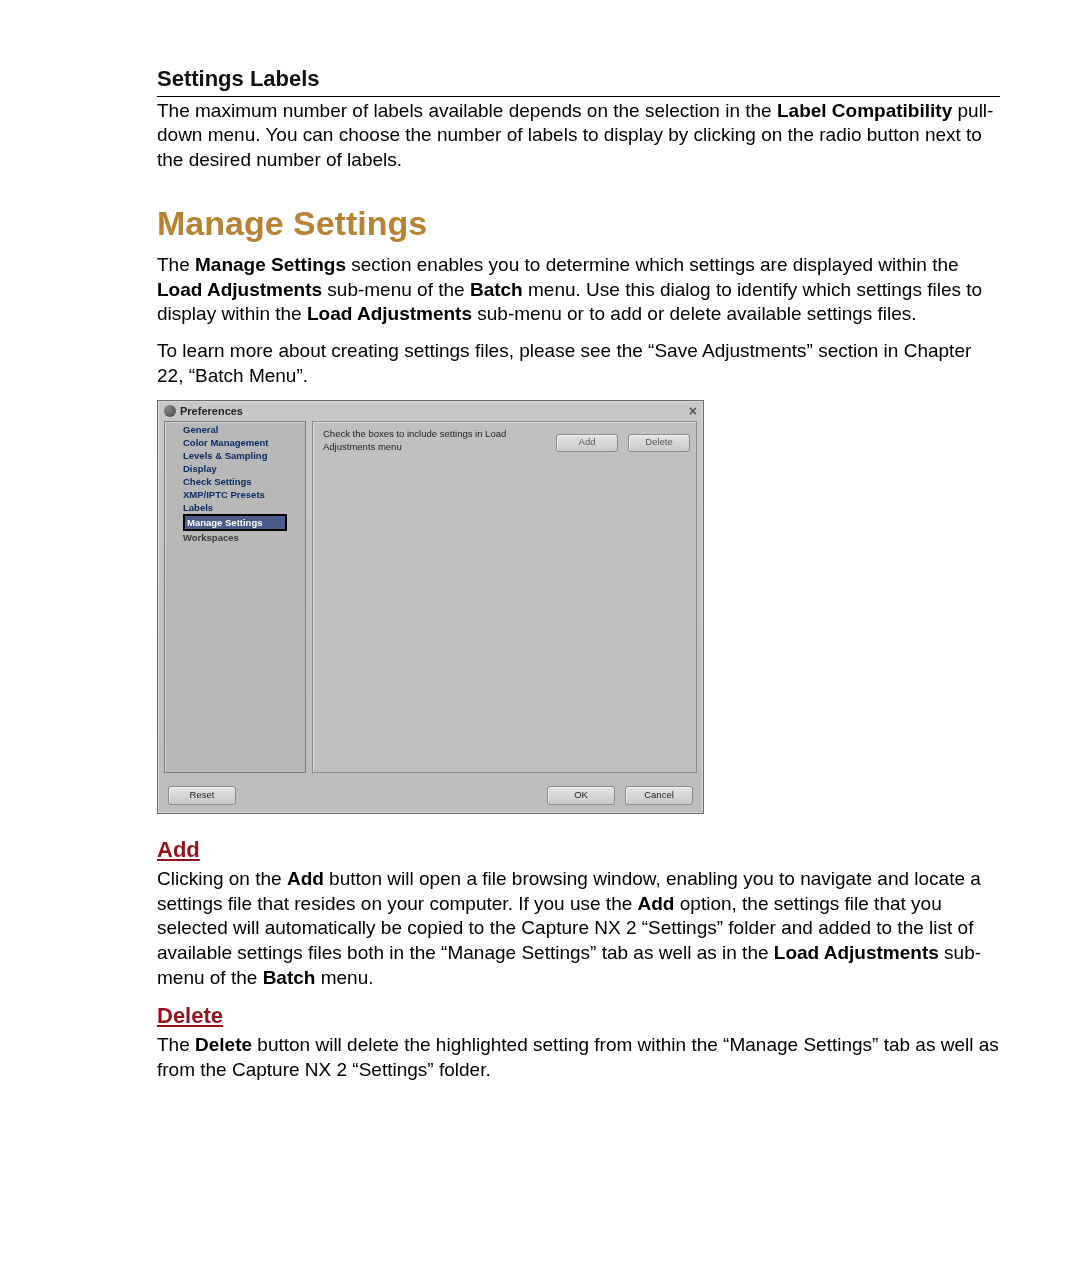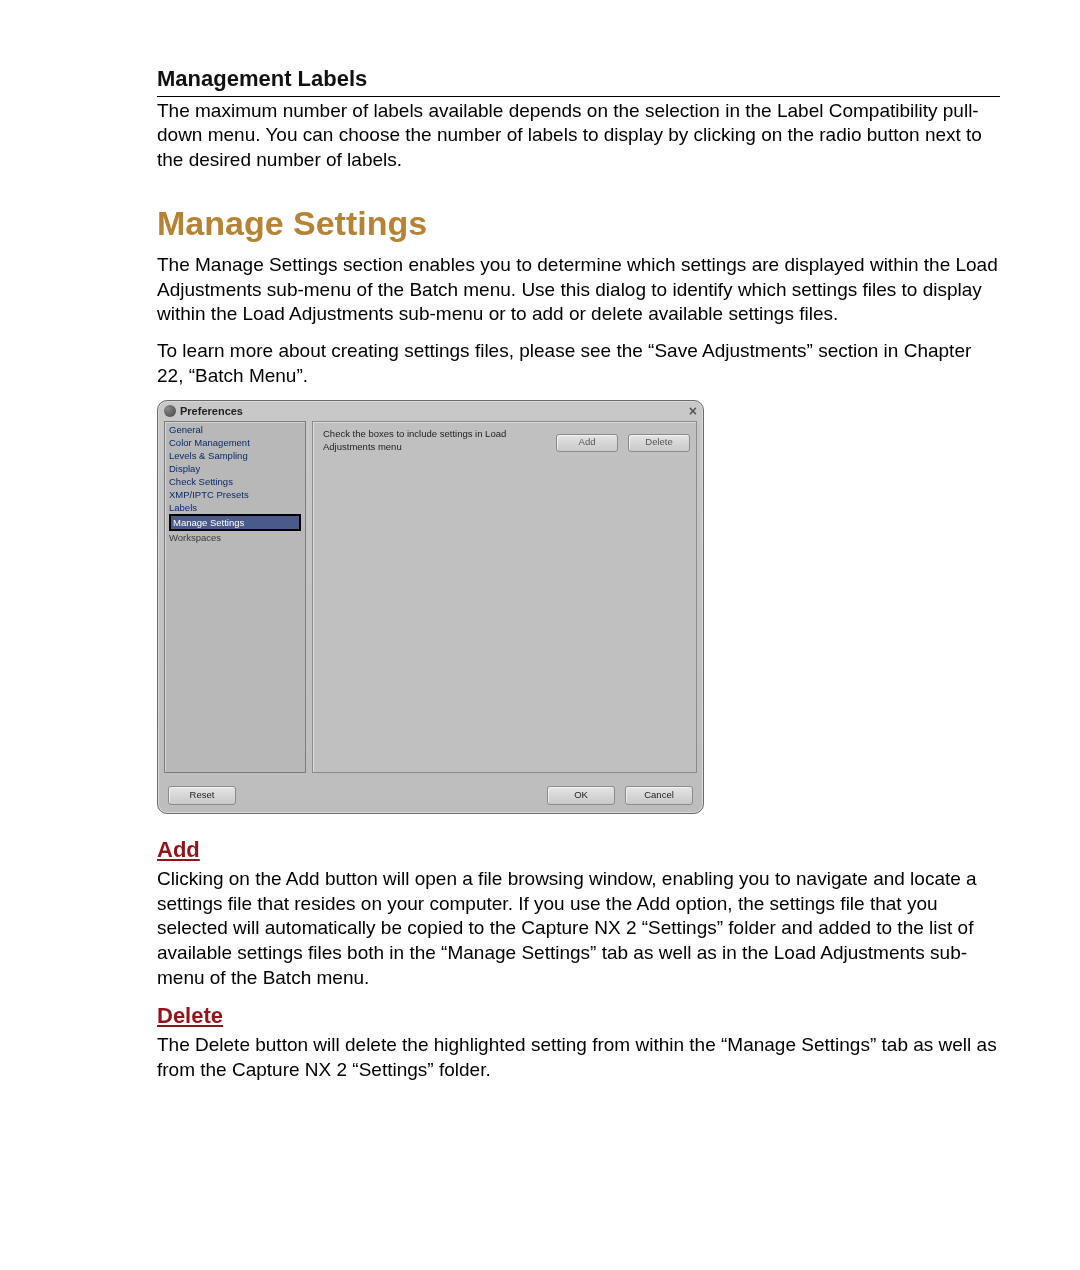--- a/index.html
+++ b/index.html
@@ -41,21 +41,21 @@
     margin: 0 0 12px 0;
   }
   .red-heading {
     font-family: "Myriad Pro", "Segoe UI", Arial, sans-serif;
     color: #94121a;
     font-weight: 700;
     font-size: 22px;
     text-decoration: underline;
     margin: 0 0 2px 0;
   }
-  .bold { font-weight: 400; }
+  .bold { font-weight: 700; }
   .footer {
     position: absolute;
     left: 157px;
     right: 80px;
     bottom: 70px;
     border-top: 1px solid #444;
     padding-top: 6px;
     font-size: 15px;
     text-align: right;
   }
@@ -64,21 +64,21 @@
   .footer .divider { font-weight: 400; margin: 0 4px; font-size: 18px;}
   .footer .pagenum { font-weight: 700; font-size: 18px; margin-left: 14px; }
 
   
   .dialog {
     margin: 8px 0 22px 0;
     width: 545px;
     height: 412px;
     background: linear-gradient(#c8c8c8, #bdbdbd);
     border: 1px solid #6a6a6a;
-    border-radius: 10px;
+    border-radius: 0;
     box-shadow: 0 0 0 1px #d9d9d9 inset;
     display: flex;
     flex-direction: column;
     font-family: Verdana, Geneva, sans-serif;
   }
   .dlg-titlebar {
     height: 20px;
     display: flex;
     align-items: center;
     justify-content: space-between;
@@ -113,24 +113,25 @@
   .dlg-sidebar {
     width: 140px;
     background: #b8b8b8;
     border: 1px solid #7c7c7c;
     box-shadow: inset 1px 1px 0 rgba(255,255,255,0.4);
     position: relative;
   }
   .dlg-sidebar ul {
     list-style: none;
     margin: 0;
-    padding: 1px 2px;
+    padding: 1px 16px;
     font-size: 9.5px;
     color: #0a2b66;
     line-height: 13px;
+    font-weight: bold;
   }
   .dlg-sidebar li {
     padding: 0 2px;
     white-space: nowrap;
     overflow: hidden;
   }
   .dlg-sidebar li.selected {
     color: #fff;
     background: #4a5a8a;
     border: 2px solid #000;
@@ -202,21 +203,21 @@
     padding: 0 10px 4px 10px;
   }
   .dlg-footer-right { display: flex; gap: 10px; }
   .dlg-footer .dlg-btn { color: #222; min-width: 66px; height: 17px; line-height: 15px; }
 </style>
 </head>
 <body>
 
 <div class="page">
 
-  <h2 class="section-minor">Management Labels</h2>
+  <h2 class="section-minor">Settings Labels</h2>
   <p>
     <span>The maximum number of labels available depends on the selection in the </span><span class="bold">Label Compatibility</span><span> pull-down menu. You can choose the number of labels to display by clicking on the radio button next to the desired number of labels.</span>
   </p>
 
   <h1 class="section-major">Manage Settings</h1>
   <p>
     <span>The </span><span class="bold">Manage Settings</span><span> section enables you to determine which settings are displayed within the </span><span class="bold">Load Adjustments</span><span> sub-menu of the </span><span class="bold">Batch</span><span> menu. Use this dialog to identify which settings files to display within the </span><span class="bold">Load Adjustments</span><span> sub-menu or to add or delete available settings files.</span>
   </p>
   <p>To learn more about creating settings files, please see the “Save Adjustments” section in Chapter 22, “Batch Menu”.</p>
 

